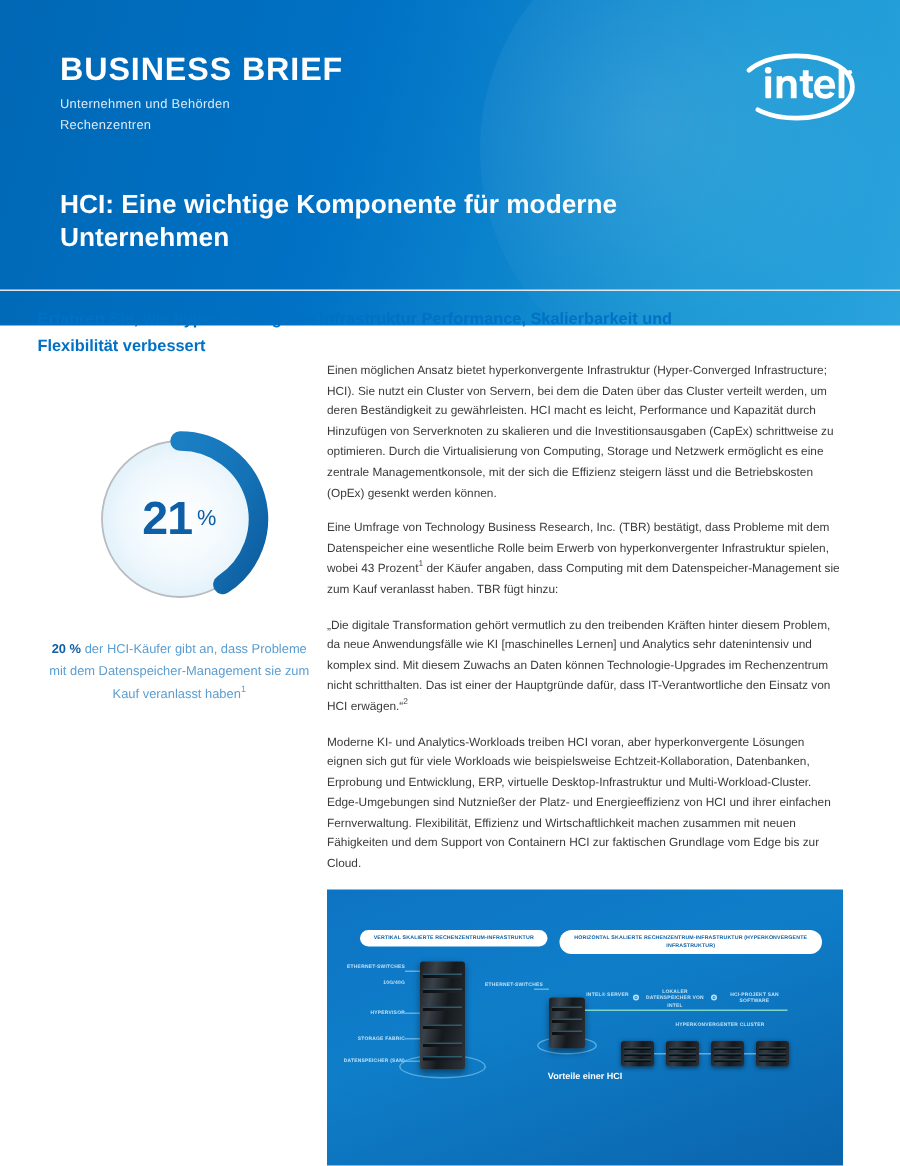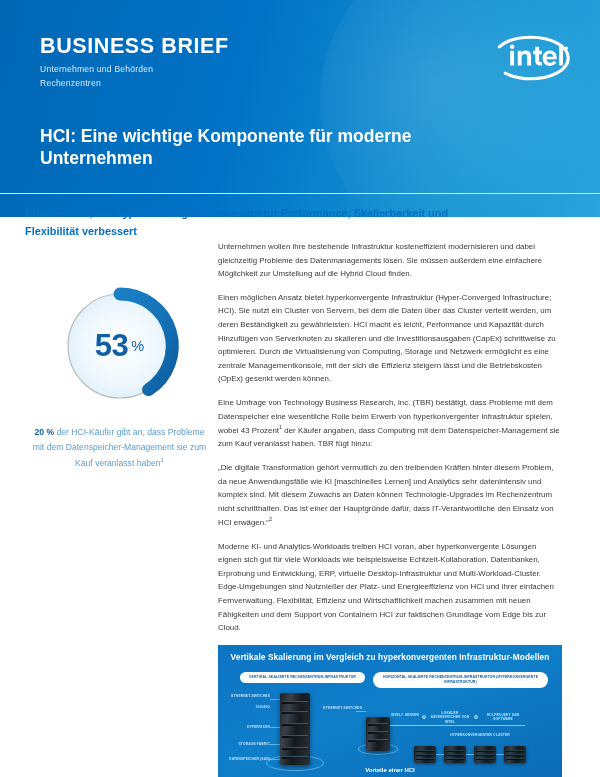--- a/index.html
+++ b/index.html
@@ -196,42 +196,40 @@
             <stop offset="0%" stop-color="#ffffff"></stop>
             <stop offset="70%" stop-color="#f0f8fd"></stop>
             <stop offset="100%" stop-color="#e2f1fa"></stop>
           </radialGradient>
         </defs>
         <circle cx="65" cy="65" r="52" fill="url(#innerglow)"></circle>
         <circle cx="65" cy="65" r="52" fill="none" stroke="#b9bcbe" stroke-width="1.2"></circle>
         <path d="M65 13 A52 52 0 0 1 93.6 108.6" fill="none" stroke="url(#arcgrad)" stroke-width="13" stroke-linecap="round"></path>
       </svg>
       <div class="donut-center">
-        <span class="donut-num">53</span>
+        <span class="donut-num">21</span>
         <span class="donut-pct">%</span>
       </div>
     </div>
     <div class="donut-caption">
       <b>20 %</b><span> der HCI-Käufer gibt an, dass Probleme mit dem Datenspeicher-Management sie zum Kauf veranlasst haben</span><sup>1</sup>
     </div>
   </div>
 
   <div class="col-right">
 
-    <p class="para">Unternehmen wollen ihre bestehende Infrastruktur kosteneffizient modernisieren und dabei gleichzeitig Probleme des Datenmanagements lösen. Sie müssen außerdem eine einfachere Möglichkeit zur Umstellung auf die Hybrid Cloud finden.</p>
     <p class="para">Einen möglichen Ansatz bietet hyperkonvergente Infrastruktur (Hyper-Converged Infrastructure; HCI). Sie nutzt ein Cluster von Servern, bei dem die Daten über das Cluster verteilt werden, um deren Beständigkeit zu gewährleisten. HCI macht es leicht, Performance und Kapazität durch Hinzufügen von Serverknoten zu skalieren und die Investitionsausgaben (CapEx) schrittweise zu optimieren. Durch die Virtualisierung von Computing, Storage und Netzwerk ermöglicht es eine zentrale Managementkonsole, mit der sich die Effizienz steigern lässt und die Betriebskosten (OpEx) gesenkt werden können.</p>
 
     <p class="para"><span>Eine Umfrage von Technology Business Research, Inc. (TBR) bestätigt, dass Probleme mit dem Datenspeicher eine wesentliche Rolle beim Erwerb von hyperkonvergenter Infrastruktur spielen, wobei 43 Prozent</span><sup>1</sup><span> der Käufer angaben, dass Computing mit dem Datenspeicher-Management sie zum Kauf veranlasst haben. TBR fügt hinzu:</span></p>
 
     <p class="para"><span>„Die digitale Transformation gehört vermutlich zu den treibenden Kräften hinter diesem Problem, da neue Anwendungsfälle wie KI [maschinelles Lernen] und Analytics sehr datenintensiv und komplex sind. Mit diesem Zuwachs an Daten können Technologie-Upgrades im Rechenzentrum nicht schritthalten. Das ist einer der Hauptgründe dafür, dass IT-Verantwortliche den Einsatz von HCI erwägen.“</span><sup>2</sup></p>
 
     <p class="para">Moderne KI- und Analytics-Workloads treiben HCI voran, aber hyperkonvergente Lösungen eignen sich gut für viele Workloads wie beispielsweise Echtzeit-Kollaboration, Datenbanken, Erprobung und Entwicklung, ERP, virtuelle Desktop-Infrastruktur und Multi-Workload-Cluster. Edge-Umgebungen sind Nutznießer der Platz- und Energieeffizienz von HCI und ihrer einfachen Fernverwaltung. Flexibilität, Effizienz und Wirtschaftlichkeit machen zusammen mit neuen Fähigkeiten und dem Support von Containern HCI zur faktischen Grundlage vom Edge bis zur Cloud.</p>
 
     <div class="figure">
-      <div class="fig-title">Vertikale Skalierung im Vergleich zu hyperkonvergenten Infrastruktur-Modellen</div>
 
       <div class="pill pill-left">VERTIKAL SKALIERTE RECHENZENTRUM-INFRASTRUKTUR</div>
       <div class="pill pill-right">HORIZONTAL SKALIERTE RECHENZENTRUM-INFRASTRUKTUR (HYPERKONVERGENTE INFRASTRUKTUR)</div>
 
       <div class="lbl" style="left:4px; top:49px; width:48px;">ETHERNET-SWITCHES</div>
       <div class="lbl" style="left:4px; top:60px; width:48px;">10G/40G</div>
       <div class="lbl" style="left:4px; top:80px; width:48px;">HYPERVISOR</div>
       <div class="lbl" style="left:4px; top:97px; width:48px;">STORAGE FABRIC</div>
       <div class="lbl" style="left:2px; top:112px; width:50px;">DATENSPEICHER (SAN)</div>
 

